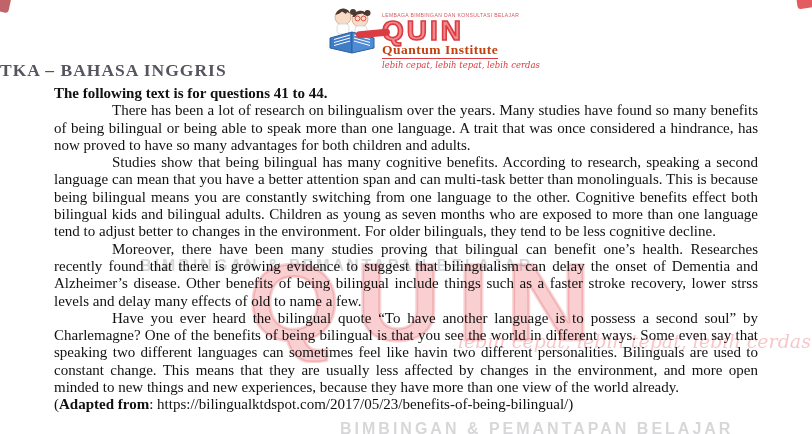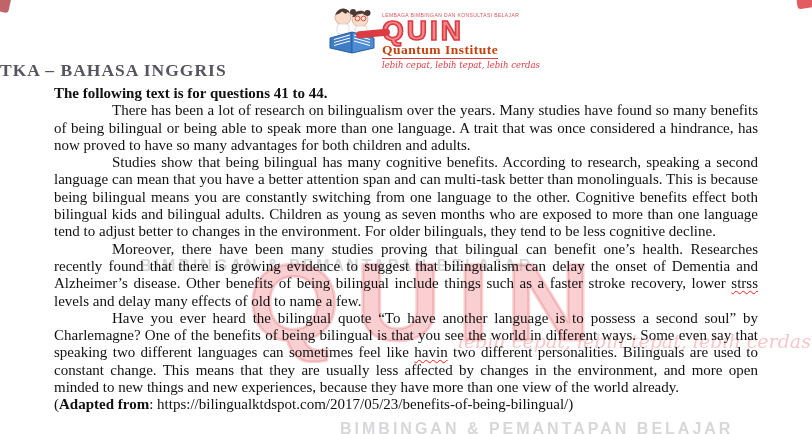--- a/index.html
+++ b/index.html
@@ -47,21 +47,21 @@
     font-weight:bold;font-size:17.5px;letter-spacing:1px;color:#55545f;
   }
 
   
   .content{position:absolute;left:54px;top:85px;width:704px;z-index:1;}
   .content p{margin:0;font-size:15px;line-height:17.3px;text-align:justify;}
   .intro{font-weight:bold;text-align:left !important;}
   .para{text-indent:58px;}
   .bold{font-weight:bold;}
   .misspell{
-    text-decoration:underline;text-decoration-style:wavy;text-decoration-color:#ff1a1a;
+    text-decoration-style:wavy;text-decoration-color:#ff1a1a;
     text-decoration-thickness:1px;text-underline-offset:2px;
   }
   .source{text-align:left !important;}
 </style>
 </head>
 <body>
 
 <div class="page">
 
   <div class="corner corner-left"></div>

